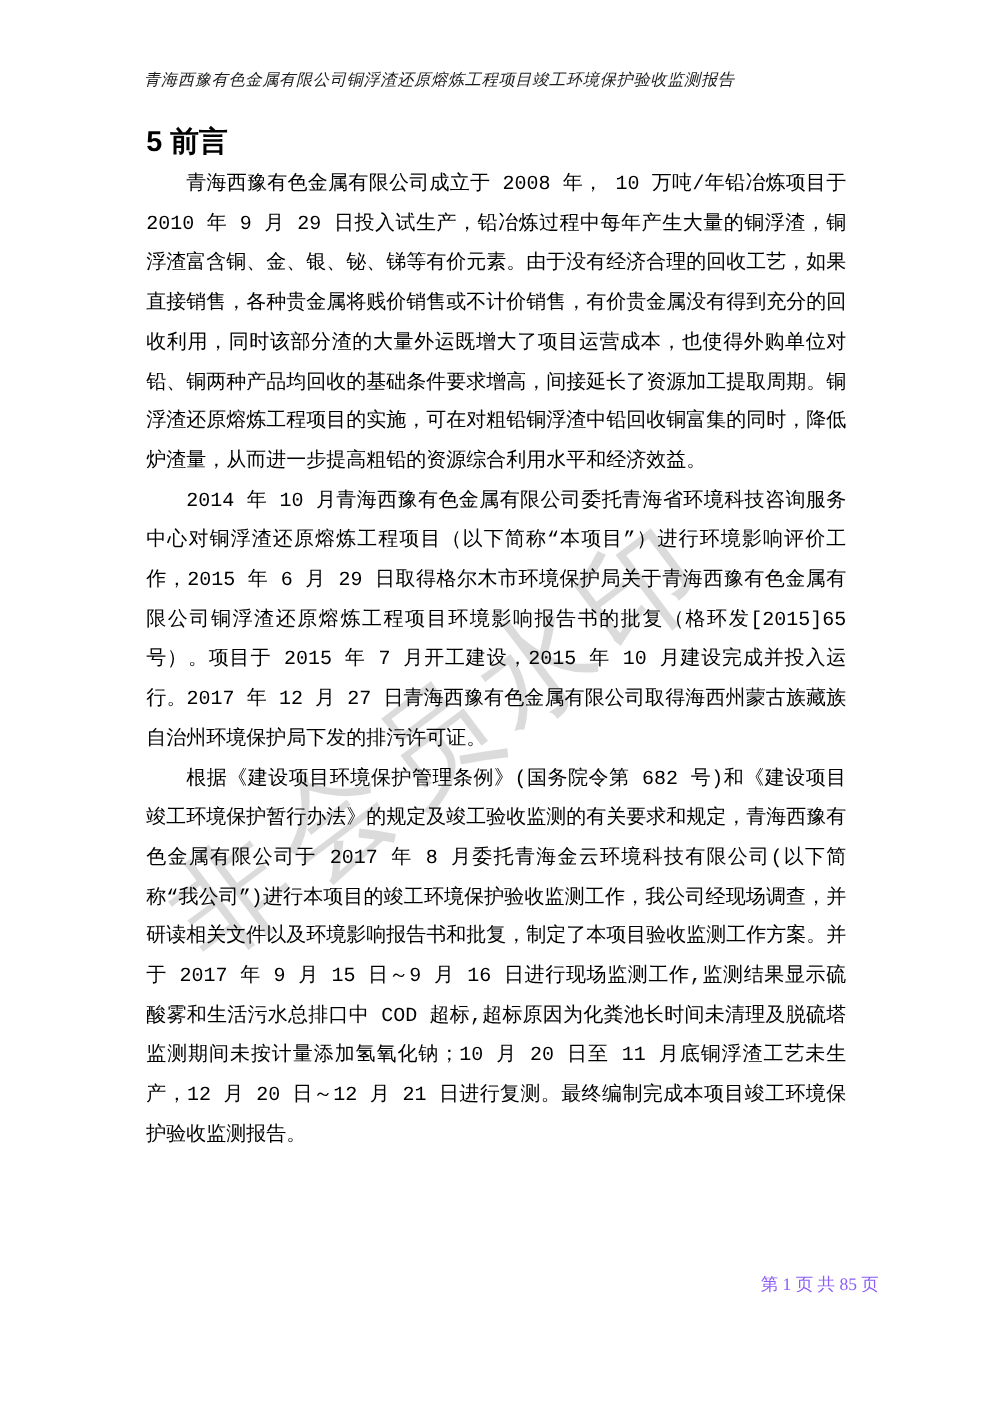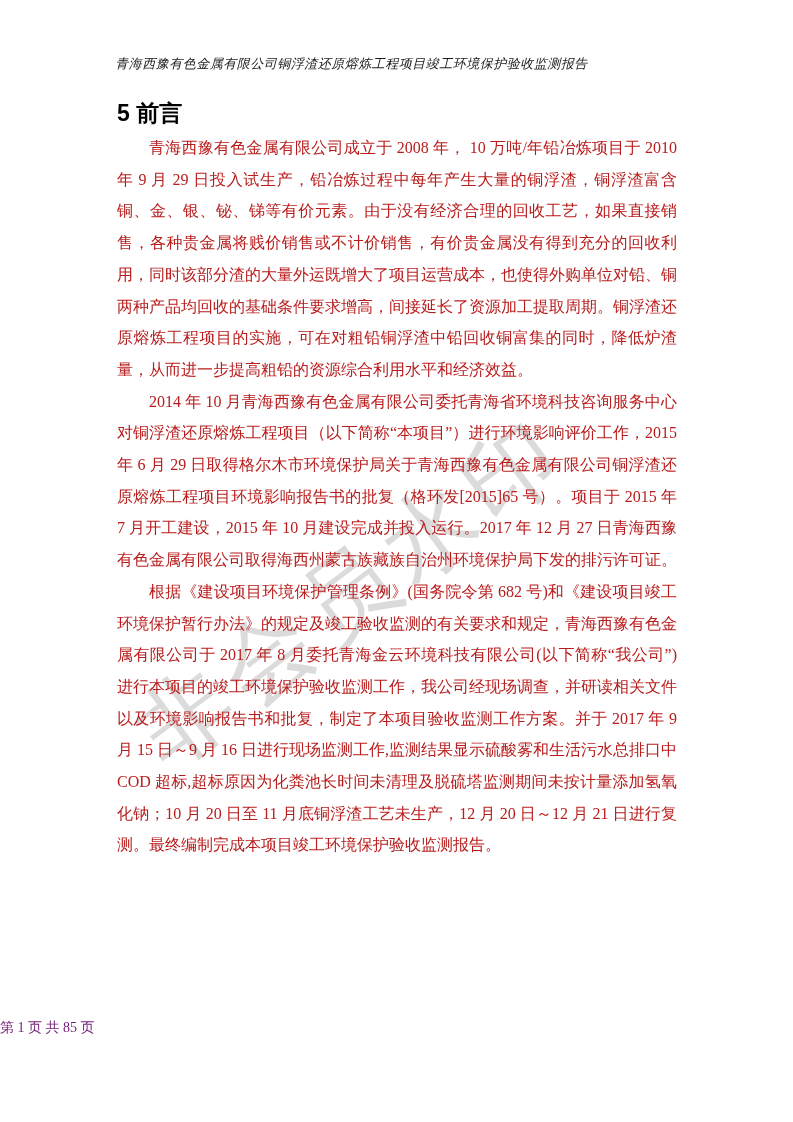--- a/index.html
+++ b/index.html
@@ -54,37 +54,37 @@
     z-index: 2;
   }
   .body-text {
     position: absolute;
     top: 132px;
     left: 117px;
     width: 560px;
     font-size: 16px;
     line-height: 31.7px;
     text-align: justify;
-    font-family: Liberation Serif, serif;
-    color: #b91c1c;
+    font-family: Liberation Mono, monospace;
+    color: #000000;
     z-index: 2;
   }
   .body-text p {
     margin: 0;
     text-indent: 2em;
   }
   .page-footer {
     position: absolute;
     top: 1019px;
     left: 0;
     right: 0;
-    text-align: left;
+    text-align: right;
     font-size: 14px;
     font-family: "Liberation Serif", serif;
-    color: #701a75;
+    color: #8b5cf6;
     z-index: 2;
   }
 </style>
 </head>
 <body>
 
 <div class="page">
 
   <div class="running-header">青海西豫有色金属有限公司铜浮渣还原熔炼工程项目竣工环境保护验收监测报告</div>
 

